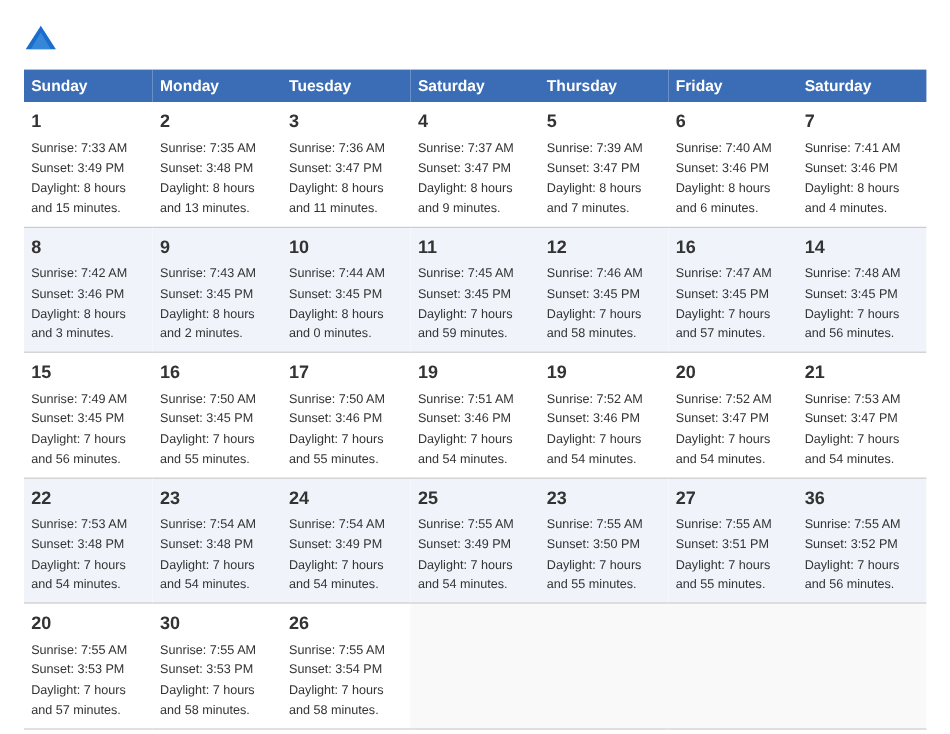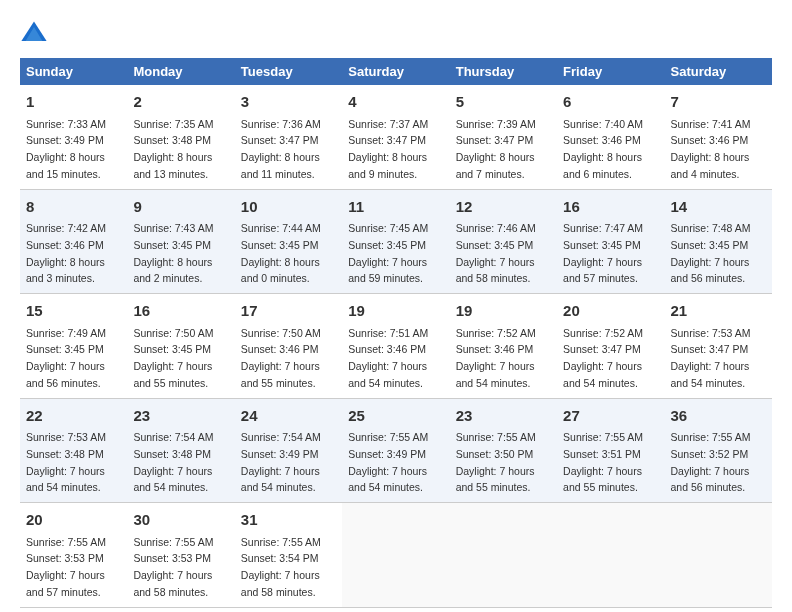--- a/index.html
+++ b/index.html
@@ -246,21 +246,21 @@
       <tr>
         <td>
         <span class="day-num">20</span>
         <span class="day-info">Sunrise: 7:55 AM<br>Sunset: 3:53 PM<br>Daylight: 7 hours and 57 minutes.</span>
       </td>
         <td>
         <span class="day-num">30</span>
         <span class="day-info">Sunrise: 7:55 AM<br>Sunset: 3:53 PM<br>Daylight: 7 hours and 58 minutes.</span>
       </td>
         <td>
-        <span class="day-num">31</span>
+        <span class="day-num">26</span>
         <span class="day-info">Sunrise: 7:55 AM<br>Sunset: 3:54 PM<br>Daylight: 7 hours and 58 minutes.</span>
       </td>
         <td class="empty-cell"></td>
         <td class="empty-cell"></td>
         <td class="empty-cell"></td>
         <td class="empty-cell"></td>
       </tr>
     </tbody>
 </table>
 

